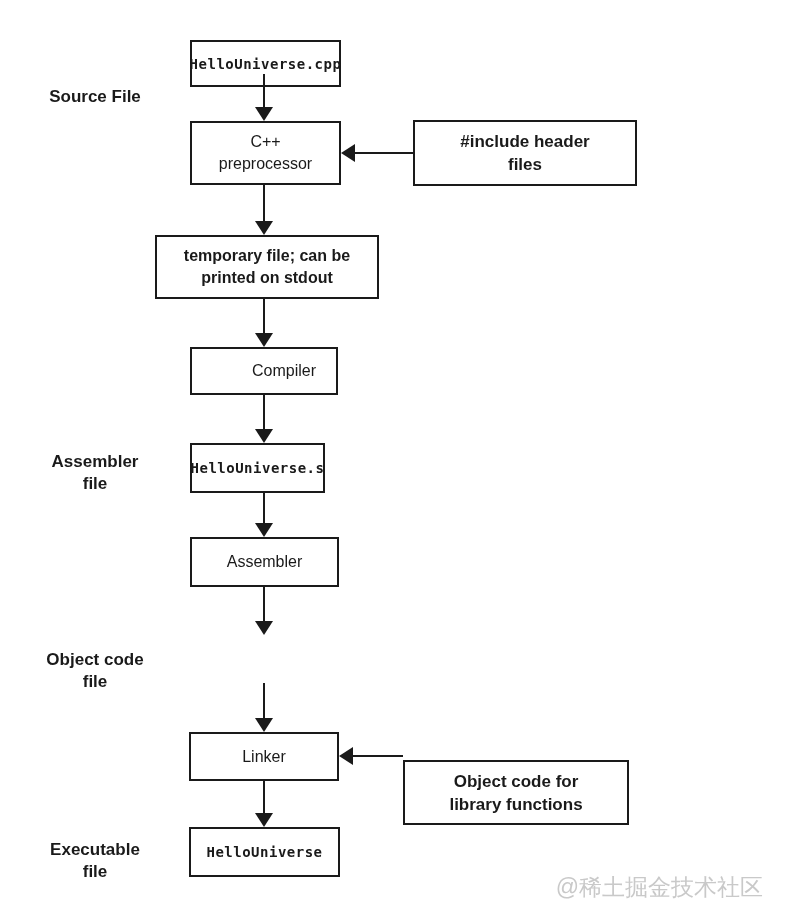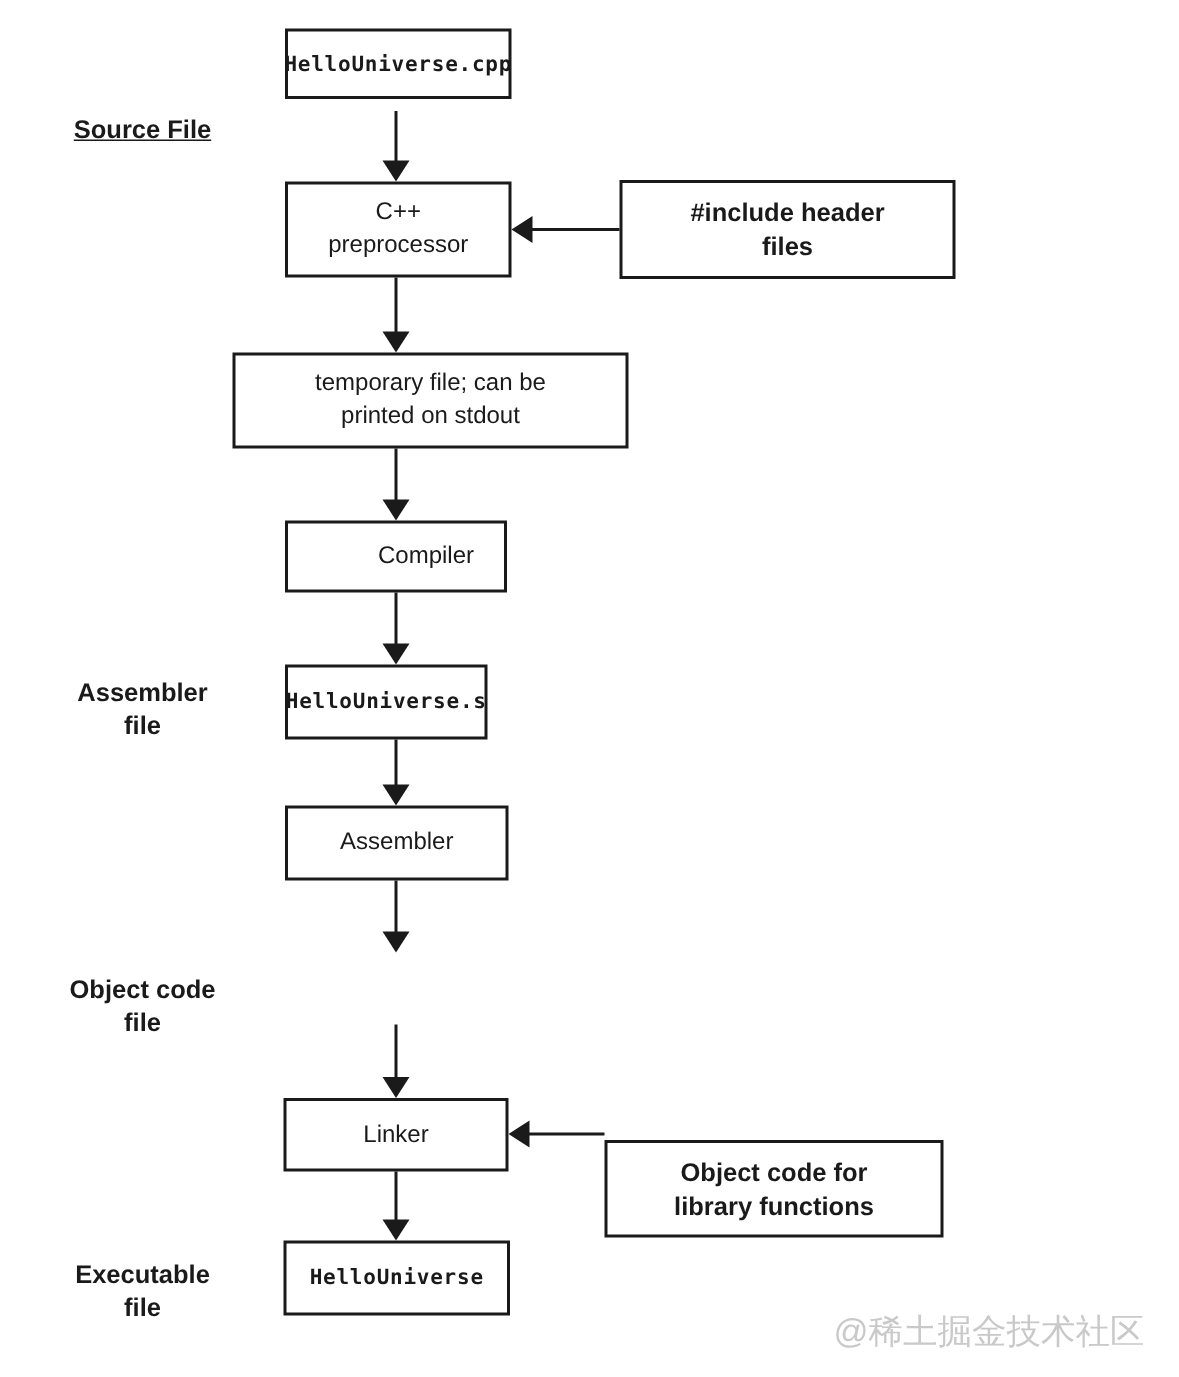--- a/index.html
+++ b/index.html
@@ -54,34 +54,34 @@
     position:absolute;
     left:5px;
     width:180px;
     text-align:center;
     font-size:17px;
     font-weight:700;
     line-height:22px;
     white-space:pre-line;
   }
   
-  #box-cpp        {left:190px; top:19px;  width:151px; height:47px;}
+  #box-cpp        {left:190px; top:40px;  width:151px; height:47px;}
   #box-preproc    {left:190px; top:121px; width:151px; height:64px;}
-  #box-temp       {left:155px; top:235px; width:264px; height:64px;}
+  #box-temp       {left:155px; top:235px; width:224px; height:64px;font-weight:bold;}
   #box-compiler   {left:190px; top:347px; width:148px; height:48px;padding-left:40px;}
   #box-asmfile    {left:190px; top:443px; width:135px; height:50px;}
   #box-assembler  {left:190px; top:537px; width:149px; height:50px;}
   #box-objfile    {left:189px; top:635px; width:152px; height:48px;}
   #box-linker     {left:189px; top:732px; width:150px; height:49px;}
   #box-exefile    {left:189px; top:827px; width:151px; height:50px;}
   
   #box-include    {left:413px; top:120px; width:224px; height:66px;}
   #box-libobj     {left:403px; top:724px; width:226px; height:65px;margin-top:36px;}
   
-  #label-source     {top:76px;text-decoration:underline;}
+  #label-source     {top:86px;}
   #label-assembler  {top:451px;}
   #label-object     {top:625px;margin-top:24px;}
   #label-executable {top:839px;}
   
   .varrow{position:absolute; left:255px; width:18px;}
   .varrow .vline{
     position:absolute; left:8px; top:0; width:2px;
     height:calc(100% - 13px); background:var(--box-border);
   }
   .varrow .vhead{

